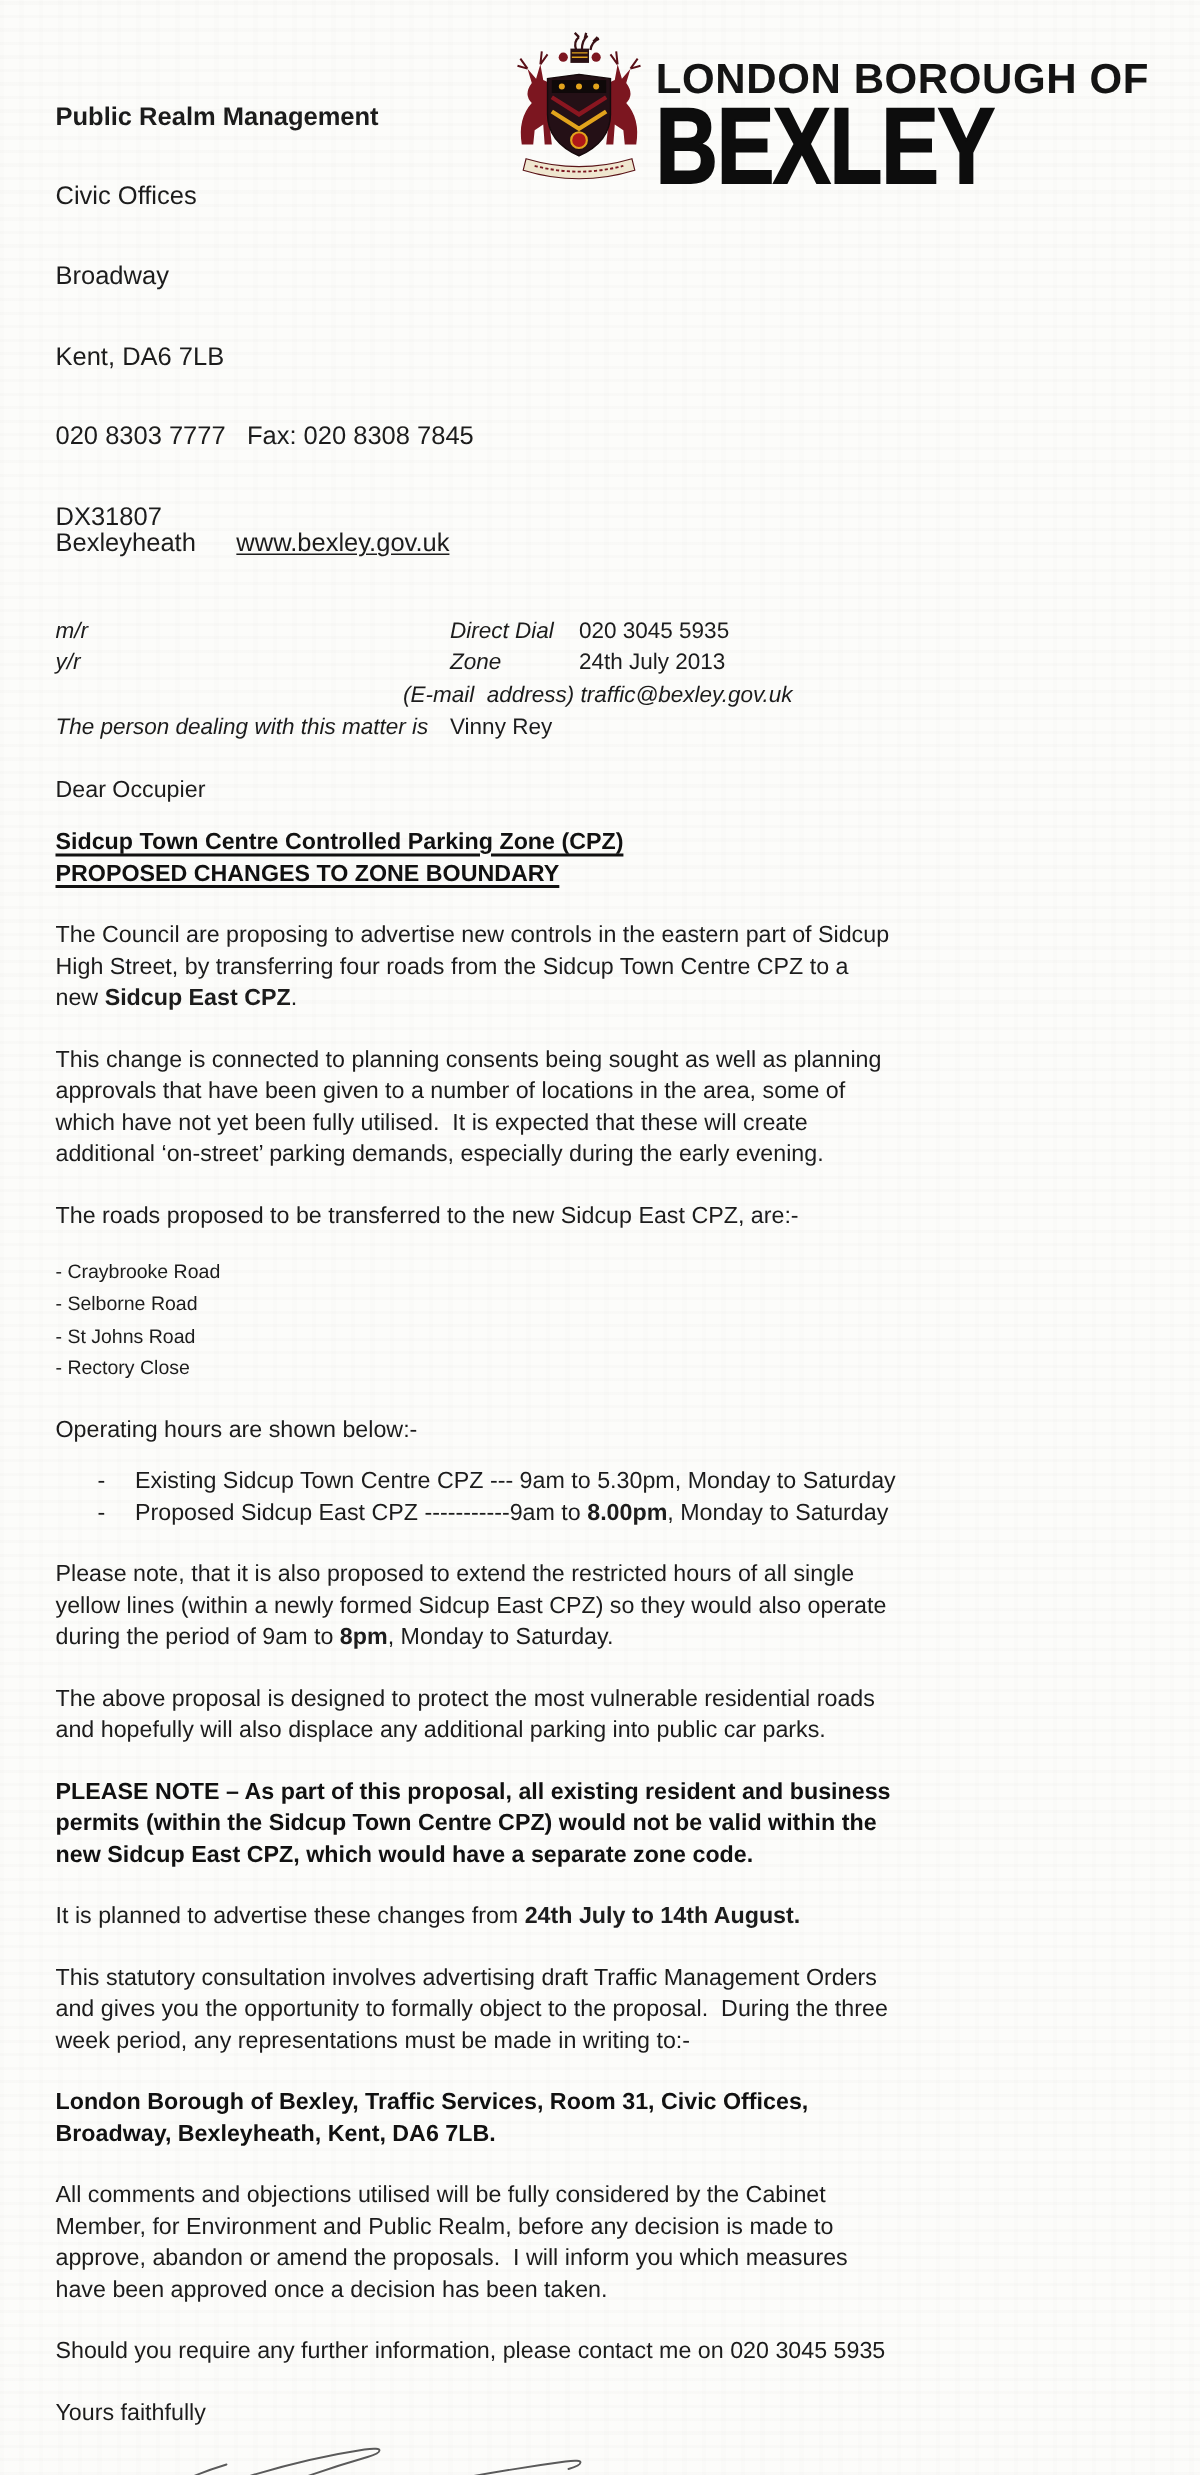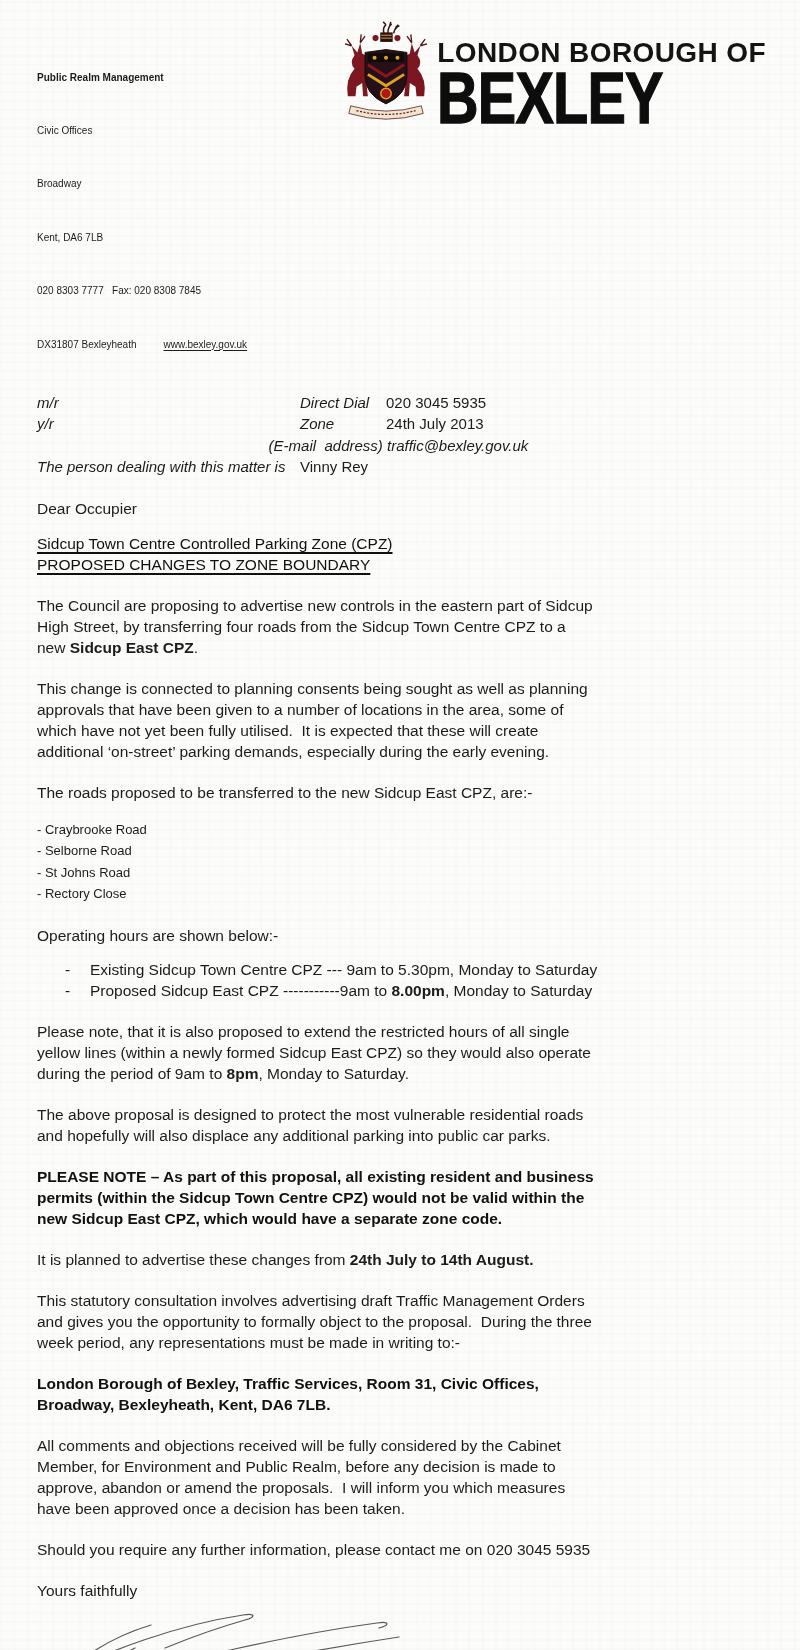--- a/index.html
+++ b/index.html
@@ -12,37 +12,37 @@
     padding:33px 40px 20px 37px;
     font-family:"Liberation Sans", sans-serif;
     color:#1c1c1c;overflow:hidden;
   }
   .it{font-style:italic;}
   .u{text-decoration:underline;text-underline-offset:2px;}
   .prewrap{white-space:pre-wrap;}
 
   
   .letterhead{display:flex;justify-content:space-between;align-items:flex-start;}
-  .addr{font-size:10px;line-height:17.8px;white-space:pre-wrap;}
+  .addr{font-size:17px;line-height:17.8px;white-space:pre-wrap;}
   .addr .dept{font-weight:bold;}
   .dxrow .u{margin-left:27px;}
   .logo{display:flex;align-items:flex-start;margin-top:-13px;margin-right:-6px;}
   .logotext{margin-left:5px;}
   .lbo{font-size:28px;font-weight:bold;letter-spacing:0.4px;white-space:nowrap;margin-top:17px;color:#141414;}
   .bex{font-size:72px;font-weight:bold;line-height:0.82;letter-spacing:-1px;color:#0d0d0d;
        -webkit-text-stroke:1.3px #0d0d0d;transform:scaleX(0.8);transform-origin:left top;white-space:nowrap;}
 
   
   .refs{display:grid;grid-template-columns:263px 86px 1fr;margin-top:3px;font-size:15px;line-height:21.5px;}
   .refs .span3{grid-column:1/4;text-align:center;}
   .refs .span2{grid-column:2/4;}
 
   
   .salutation{margin:104px 0 0;font-size:15.5px;line-height:21px;}
-  .subject{margin:14px 0 0;font-size:15.5px;line-height:21px;font-weight:normal;color:#111;}
+  .subject{margin:14px 0 0;font-size:15.5px;line-height:21px;font-weight:bold;color:#111;}
   .subject .line{display:block;}
   .subject .line > span{text-decoration:underline;text-decoration-thickness:1.8px;text-underline-offset:3px;}
   .body p{margin:20px 0 0;font-size:15.5px;line-height:21px;white-space:pre-wrap;}
   .body p.boldp{font-weight:bold;color:#111;}
   .roads{margin-top:16px;font-size:13px;}
   .roads div{line-height:21.5px;white-space:pre-wrap;}
   .hours{margin-top:13px;font-size:15.5px;}
   .hrow{display:flex;line-height:21px;}
   .hd{margin-left:28px;width:25px;flex:none;}
   .sig{margin:0 0 0 10px;height:86px;}
@@ -170,21 +170,21 @@
 
     <p><span>It is planned to advertise these changes from </span><b>24th July to 14th August.</b></p>
 
     <p>This statutory consultation involves advertising draft Traffic Management Orders
 and gives you the opportunity to formally object to the proposal.  During the three
 week period, any representations must be made in writing to:-</p>
 
     <p class="boldp">London Borough of Bexley, Traffic Services, Room 31, Civic Offices,
 Broadway, Bexleyheath, Kent, DA6 7LB.</p>
 
-    <p>All comments and objections received will be fully considered by the Cabinet
+    <p>All comments and objections utilised will be fully considered by the Cabinet
 Member, for Environment and Public Realm, before any decision is made to
 approve, abandon or amend the proposals.  I will inform you which measures
 have been approved once a decision has been taken.</p>
 
     <p>Should you require any further information, please contact me on 020 3045 5935</p>
 
     <p class="closing">Yours faithfully</p>
 
     <div class="sig">
       <svg width="370" height="86" viewBox="0 0 370 86" aria-hidden="true">

